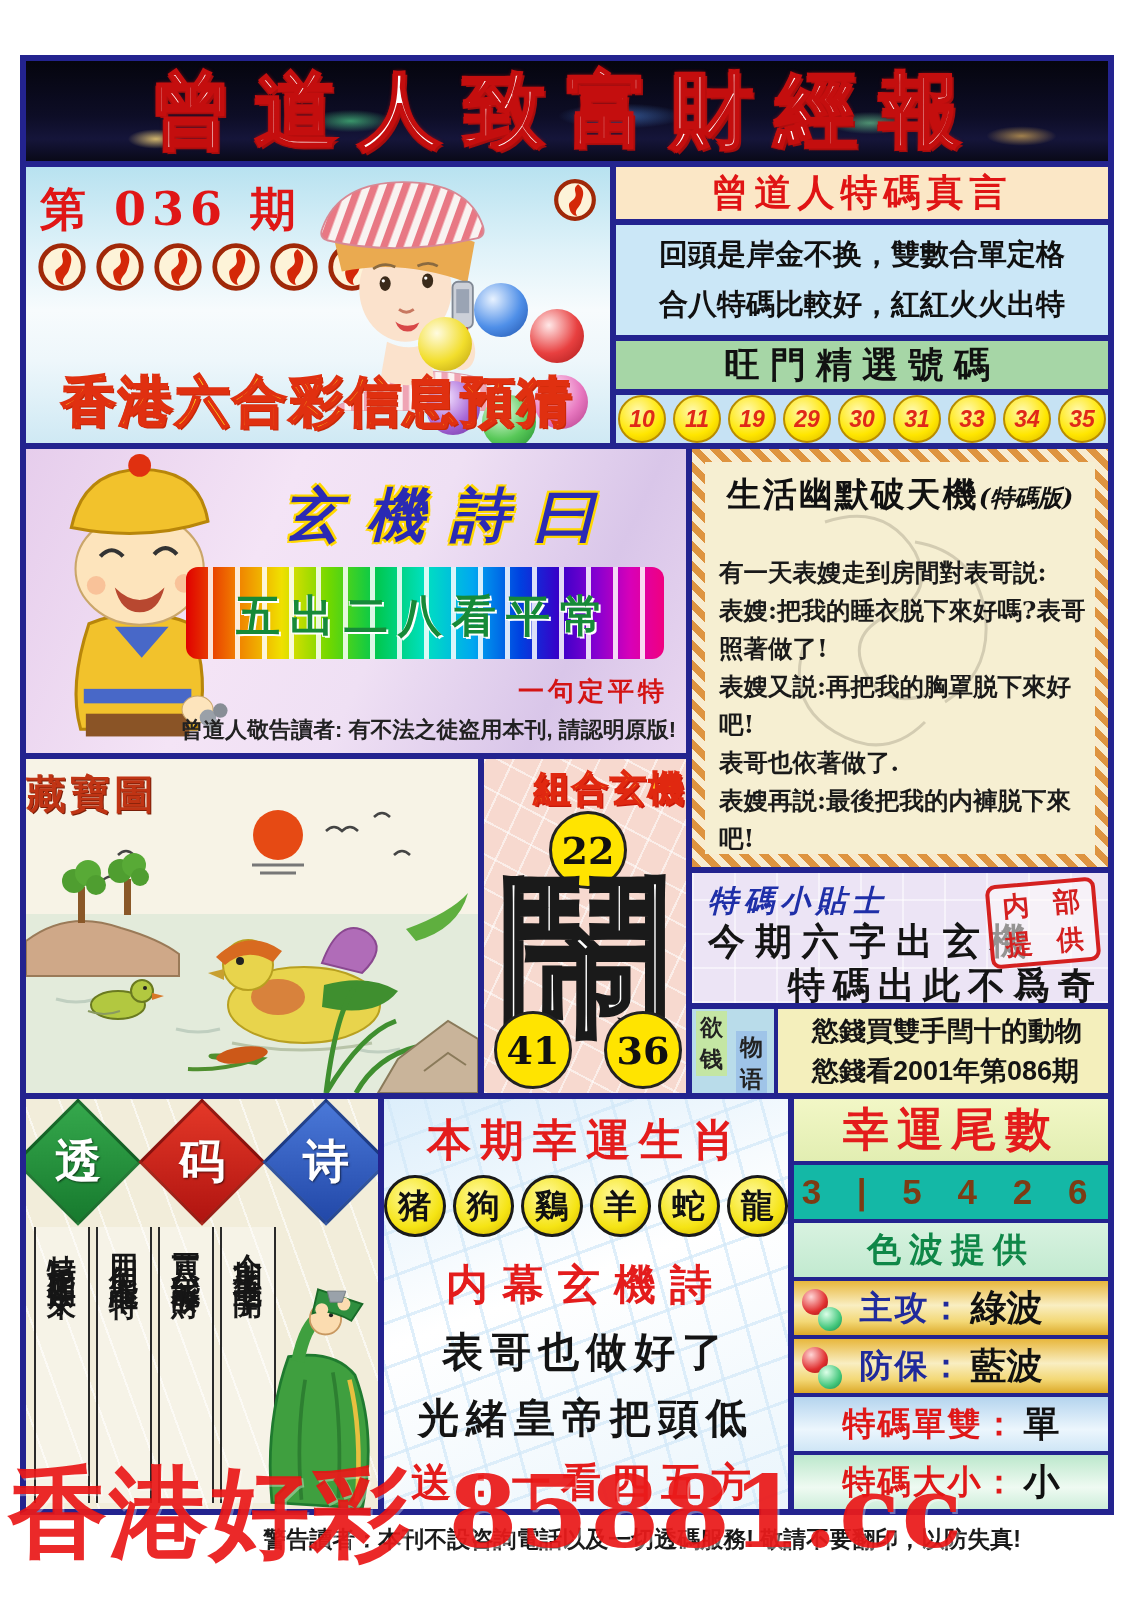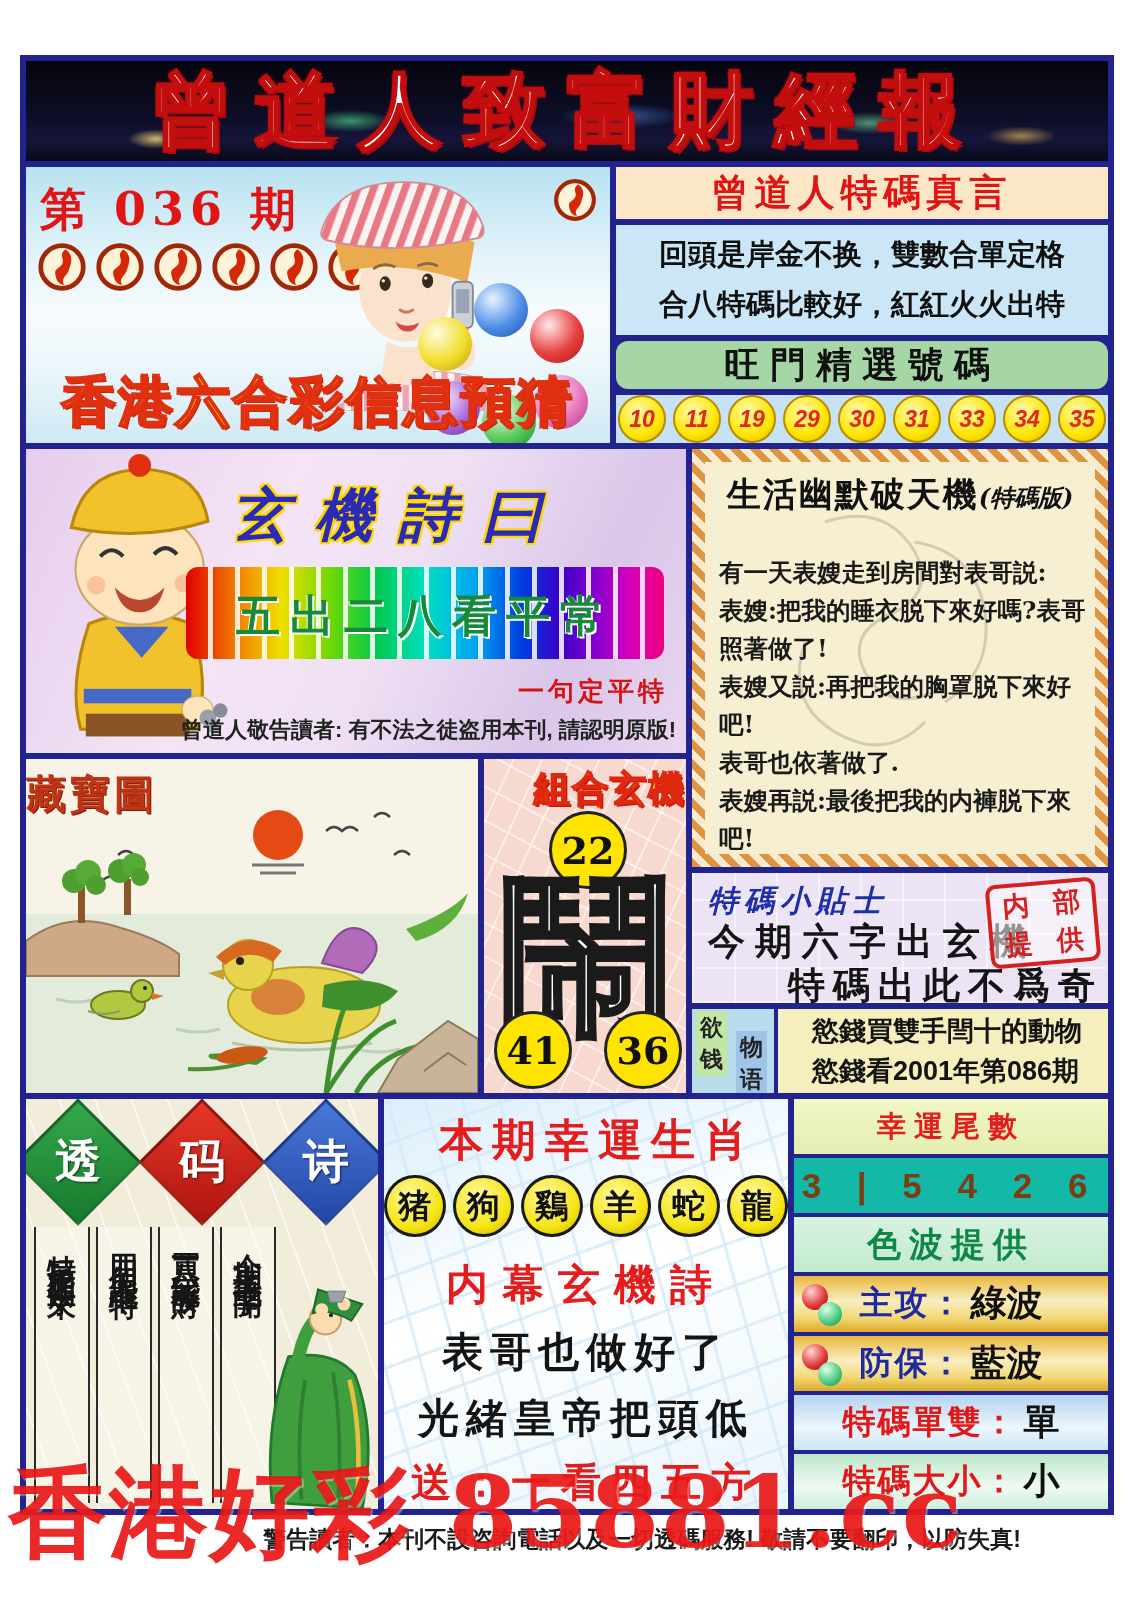--- a/index.html
+++ b/index.html
@@ -44,31 +44,31 @@
   #caption{position:absolute;left:0;bottom:4px;width:100%;text-align:center;font-size:54px;
     font-weight:bold;color:#ffe21c;letter-spacing:3px;white-space:nowrap;
     -webkit-text-stroke:2px #e03010;text-shadow:2px 2px 0 #c82808,-1px 1px 0 #c82808;}
 
   
   #truthTitle{left:590px;top:106px;width:492px;height:52px;background:#fbe7c6;}
   #truthTitle .t{font-size:37px;font-weight:bold;color:#e01414;letter-spacing:6px;}
   #truthBody{left:590px;top:164px;width:492px;height:110px;background:#cbe7f7;
     flex-direction:column;gap:10px;}
   #truthBody .t{font-size:29px;font-weight:bold;color:#101010;white-space:nowrap;}
-  #hotTitle{left:590px;top:280px;width:492px;height:48px;background:#a6d6a6;border-radius:12px;}
+  #hotTitle{left:590px;top:280px;width:492px;height:48px;background:#a6d6a6;}
   #hotTitle .t{font-size:36px;font-weight:bold;color:#111;letter-spacing:10px;}
   #hotBalls{left:590px;top:334px;width:492px;height:48px;background:#c6e2f4;gap:7px;}
   .numball{width:44px;height:44px;border-radius:50%;background:radial-gradient(circle at 40% 32%,#fff9b0,#ffe600 60%,#d8b400);
     border:2px solid #b88c00;display:flex;align-items:center;justify-content:center;
     font-size:23px;font-weight:bold;font-style:italic;color:#e02818;}
 
   
   #mystery{left:0;top:388px;width:660px;height:304px;
     background:linear-gradient(115deg,#e6cdec 0%,#f4e4f6 35%,#efe0f4 55%,#d9c6e9 80%,#e9d6f0 100%);}
-  #mysteryTitle{position:absolute;left:205px;top:28px;width:440px;
+  #mysteryTitle{position:absolute;left:205px;top:28px;width:440px;text-align:center;
     font-size:58px;font-weight:bold;color:#2a2ab4;letter-spacing:26px;font-style:italic;
     text-shadow:2px 2px 0 #ffd800,-2px 2px 0 #ffd800,2px -2px 0 #ffd800,-2px -2px 0 #ffd800;}
   #rainbow{position:absolute;left:160px;top:118px;width:478px;height:92px;border-radius:12px;
     background:
       repeating-linear-gradient(90deg,rgba(255,255,255,0) 0 22px,rgba(255,255,255,.85) 22px 27px),
       linear-gradient(90deg,#e00000 0%,#f07800 10%,#f0e000 20%,#70d800 30%,#00c850 40%,#00e0c0 50%,#00a8f0 60%,#0040e0 70%,#3800c8 78%,#8800d0 86%,#d800b8 93%,#f00080 100%);}
   #verse{position:absolute;left:160px;top:138px;width:478px;text-align:center;font-size:44px;
     font-weight:bold;color:#168a38;letter-spacing:10px;font-family:"DejaVu Serif",serif;
     text-shadow:2px 2px 0 #ffffff,-1px 1px 0 #ffffff;}
   #oneline{position:absolute;right:18px;bottom:44px;font-size:26px;font-weight:bold;color:#d41414;
@@ -156,37 +156,37 @@
     font-family:"DejaVu Serif",serif;border-left:2px solid #2a2a2a;border-right:2px solid #2a2a2a;
     padding:4px 6px;letter-spacing:6px;background:rgba(255,255,255,.35);}
   #greenman{position:absolute;right:-4px;bottom:0;}
 
   
   #zod{left:358px;top:1038px;width:404px;height:410px;
     background:repeating-linear-gradient(75deg,rgba(210,232,248,.7) 0 3px,rgba(255,255,255,0) 3px 36px),
       repeating-linear-gradient(160deg,rgba(210,232,248,.7) 0 3px,rgba(255,255,255,0) 3px 42px),
       linear-gradient(160deg,#dceefb 0%,#ffffff 45%,#eaf5fc 100%);}
   .redline{position:absolute;width:100%;text-align:center;font-weight:bold;color:#e41c1c;white-space:nowrap;}
-  #zodTitle{top:12px;font-size:44px;letter-spacing:9px;margin-left:12px;}
+  #zodTitle{top:12px;font-size:44px;letter-spacing:9px;}
   #zrow{position:absolute;left:0;top:76px;width:100%;display:flex;justify-content:center;gap:7px;}
   .zball{width:56px;height:56px;border-radius:50%;background:radial-gradient(circle at 40% 32%,#fff9a0,#f5e414 62%,#cfae00);
     border:3px solid #1a1a1a;display:flex;align-items:center;justify-content:center;
     font-size:33px;font-weight:bold;color:#111;font-family:"DejaVu Serif",serif;}
   #inTitle{top:158px;font-size:42px;letter-spacing:14px;}
   .blackline{position:absolute;width:100%;text-align:center;font-size:41px;font-weight:bold;color:#141414;
     letter-spacing:7px;white-space:nowrap;font-family:"DejaVu Serif",serif;}
   #inL1{top:226px;} #inL2{top:292px;}
   #gift{top:356px;font-size:40px;letter-spacing:10px;}
 
   
   #stats{left:768px;top:1038px;width:314px;height:410px;display:flex;flex-direction:column;gap:4px;
     background:#23238f;}
   .srow{flex:1;display:flex;align-items:center;justify-content:center;position:relative;}
   #tailTitle{background:linear-gradient(180deg,#f2f7c6,#e2eeb2);}
-  #tailTitle .t{font-size:29px;font-weight:bold;color:#e41c1c;letter-spacing:8px;}
+  #tailTitle .t{font-size:46px;font-weight:bold;color:#e41c1c;letter-spacing:8px;}
   #tailVals{background:#14b8a6;}
   #tailVals .t{font-size:35px;font-weight:bold;color:#7c3c14;letter-spacing:13px;white-space:nowrap;}
   #waveTitle{background:linear-gradient(180deg,#d8f2e0,#c2ead0);}
   #waveTitle .t{font-size:34px;font-weight:bold;color:#0f8748;letter-spacing:8px;}
   .gold{background:linear-gradient(180deg,#e8b73c 0%,#f9eec2 45%,#f3d876 75%,#dca928 100%);}
   .skyrow{background:linear-gradient(180deg,#b4d4ee 0%,#ecf6fd 60%,#cfe6f6 100%);}
   .mintrow{background:linear-gradient(180deg,#bce8cc 0%,#effaf2 60%,#cdeeda 100%);}
   .srow .lbl{font-size:33px;font-weight:bold;letter-spacing:2px;white-space:nowrap;}
   .srow .val{font-size:36px;font-weight:bold;color:#111;margin-left:6px;white-space:nowrap;
     font-family:"DejaVu Serif",serif;}

